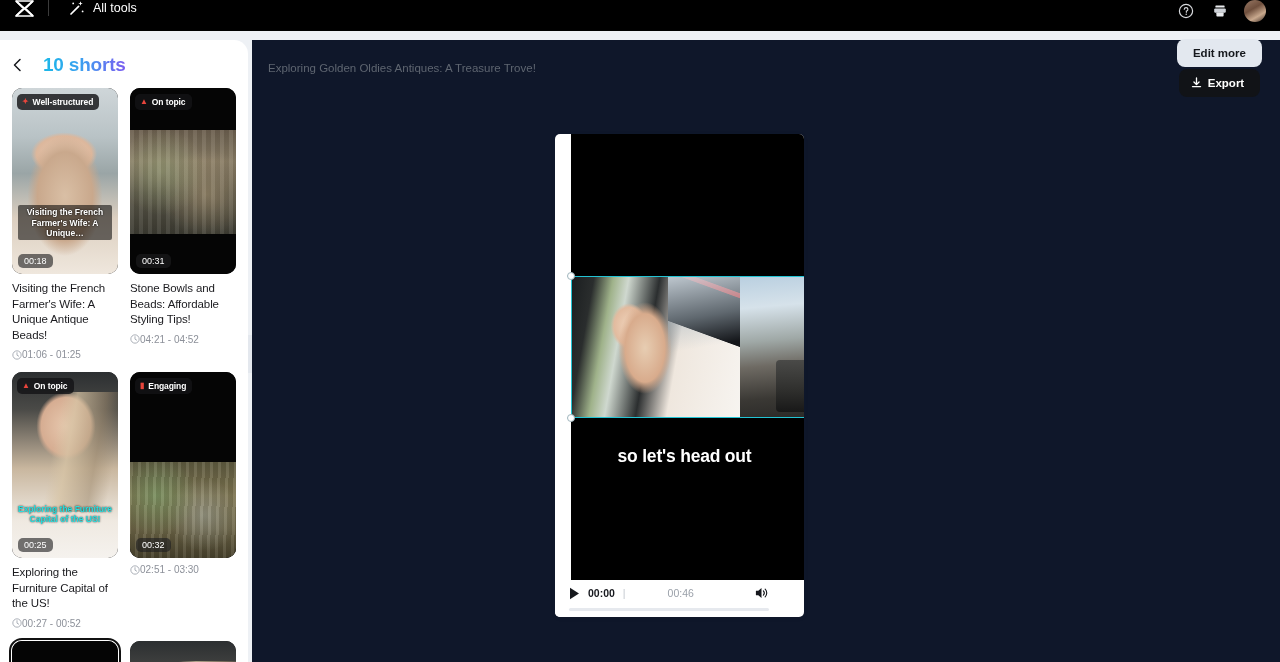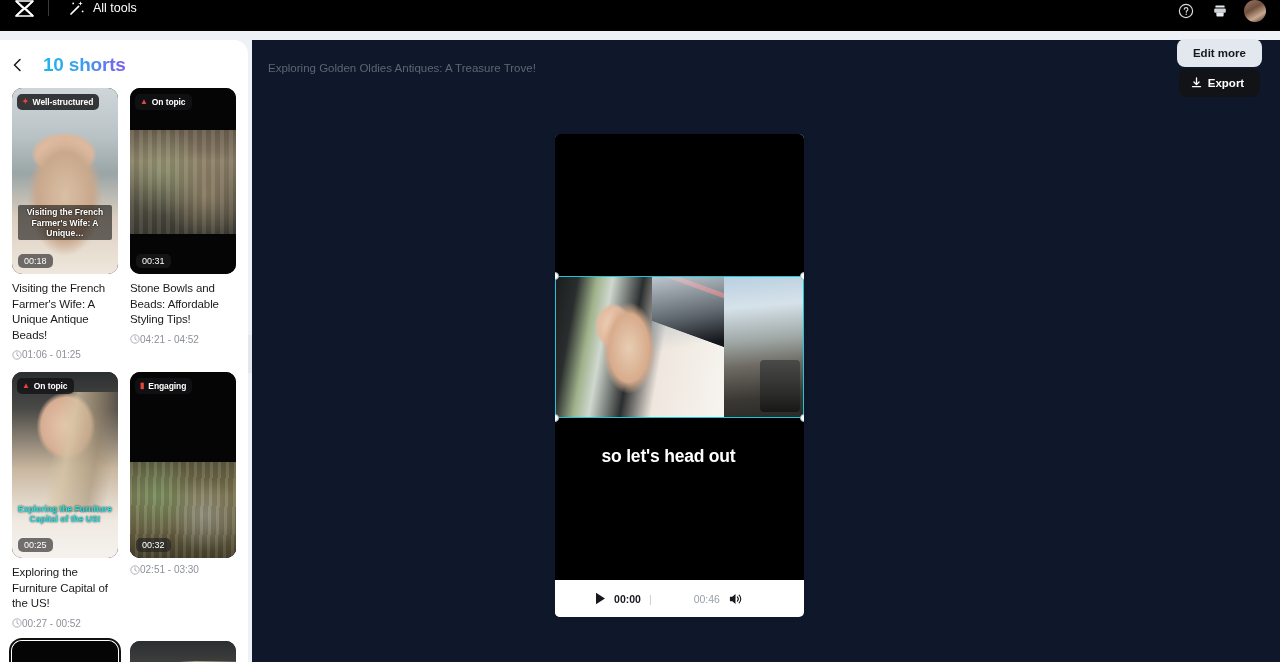--- a/index.html
+++ b/index.html
@@ -179,21 +179,21 @@
 
   
   .stage {
     position: absolute; left: 303px; top: 94px;
     width: 249px; height: 483px;
     background: #fff; border-radius: 5px;
     box-shadow: 0 1px 4px rgba(30,40,60,.10);
     overflow: hidden;
   }
   .video-frame {
-    position: absolute; left: 0; top: 0;
+    position: absolute; left: 16px; top: 0;
     width: 227px; height: 446px; background: #000;
   }
   .clip-top { position:absolute; left:0; top:0; width:249px; height:142px; background:#000; }
   .clip-mid {
     position: absolute; left: 0; top: 142px; width: 249px; height: 142px;
     overflow: hidden;
   }
   .clip-left {
     position:absolute; left:0; top:0; width:169px; height:142px;
     background:
@@ -239,21 +239,21 @@
     background: #fff; border: 1px solid #9fb5bd; border-radius: 50%;
     pointer-events: auto; cursor: pointer;
   }
   .h-tl { left: -5px; top: -5px; } .h-tr { right: -5px; top: -5px; }
   .h-bl { left: -5px; bottom: -5px; } .h-br { right: -5px; bottom: -5px; }
 
   
   .player {
     position: absolute; left: 0; top: 446px; width: 228px; height: 37px;
     background: #fff;
-    display: flex; flex-direction: row; justify-content: center;
+    display: flex; flex-direction: column; justify-content: center;
     padding: 0 14px;
   }
   .player-row { display: flex; align-items: center; gap: 8px; }
   .play-btn { cursor: pointer; display: flex; align-items: center; }
   .t-cur { font-size: 10.5px; font-weight: bold; color: #16181d; }
   .t-sep { font-size: 10.5px; color: #c3c8d0; }
   .t-dur { font-size: 10.5px; color: #9aa0a9; margin-left: 34px; }
   .vol-btn { margin-left: auto; cursor: pointer; display: flex; align-items: center; }
   .scrub { height: 3px; background: #e6e9ee; border-radius: 2px; margin-top: 8px; cursor: pointer; }
 </style>

